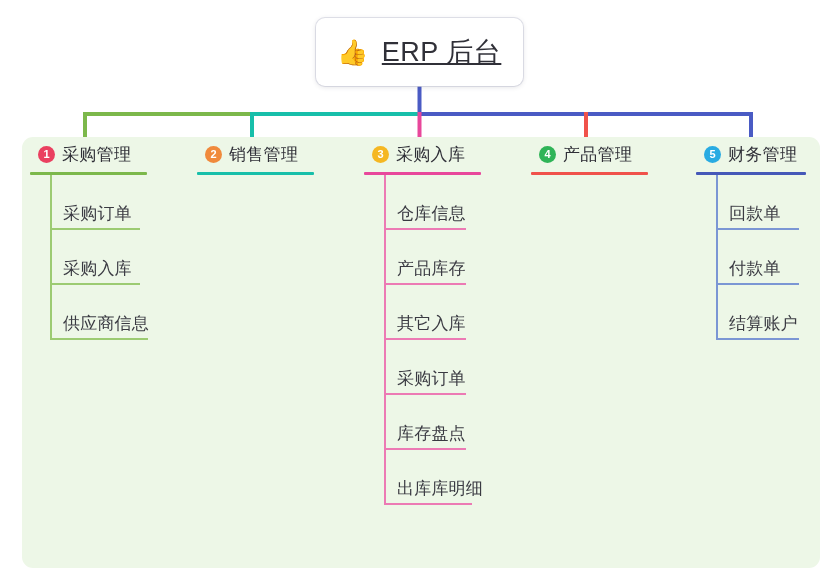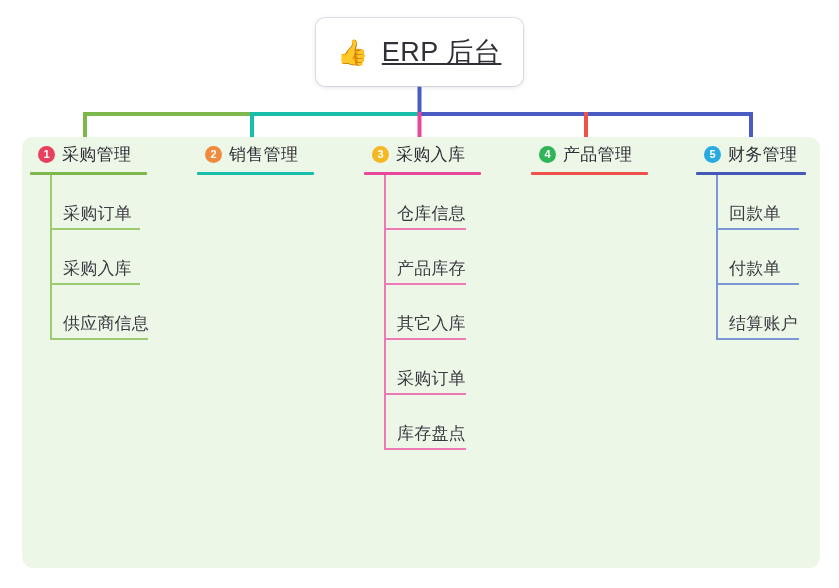--- a/index.html
+++ b/index.html
@@ -224,20 +224,24 @@
             <div class="sub-rule" style="background: rgb(236, 122, 180); width: 82px;"></div>
           </div>
           <div class="sub-item">
             <span class="sub-label">采购订单</span>
             <div class="sub-rule" style="background: rgb(236, 122, 180); width: 82px;"></div>
           </div>
           <div class="sub-item">
             <span class="sub-label">库存盘点</span>
             <div class="sub-rule" style="background: rgb(236, 122, 180); width: 82px;"></div>
           </div>
+          <div class="sub-item">
+            <span class="sub-label">出库库明细</span>
+            <div class="sub-rule" style="background: rgb(236, 122, 180); width: 88px;"></div>
+          </div>
         </div>
       </div>
       <div class="column" style="left: 531px;">
         <div class="col-head">
           <span class="badge" style="background: rgb(47, 180, 87);">4</span>
           <span class="col-title">产品管理</span>
         </div>
         <div class="title-rule" style="background: rgb(240, 82, 75); width: 117px;"></div>
       </div>
       <div class="column" style="left: 696px;">

